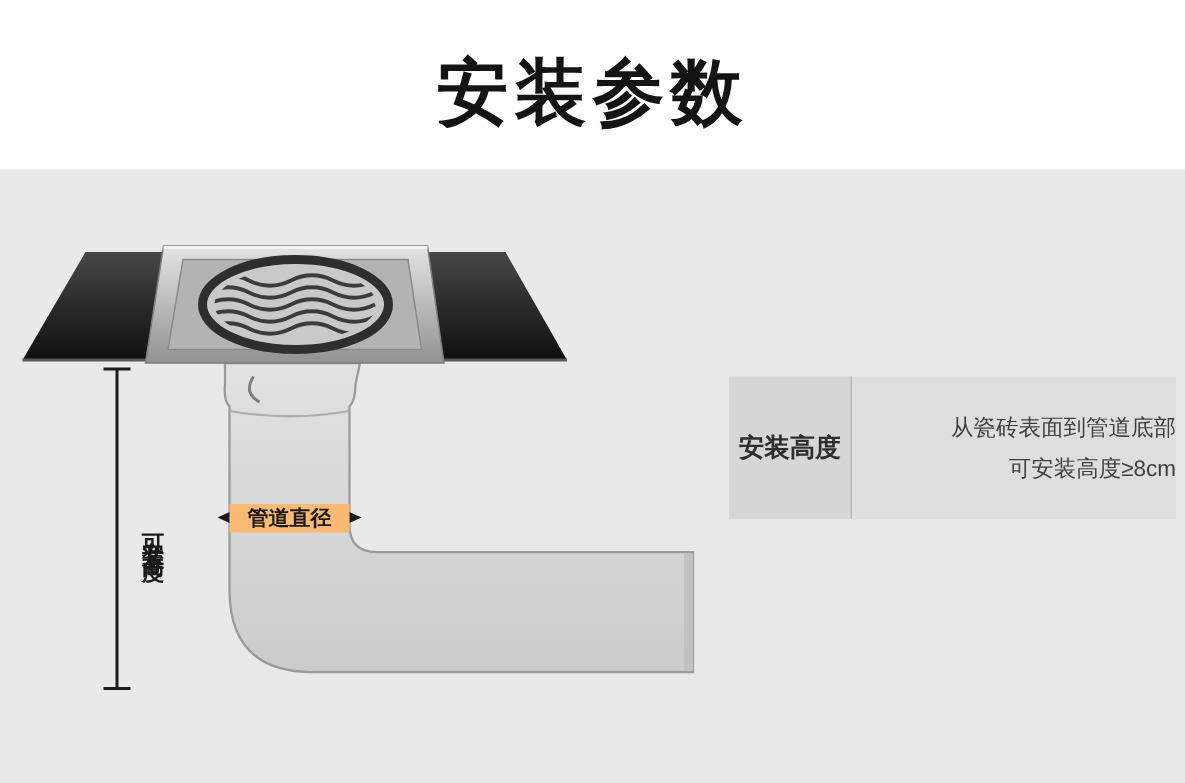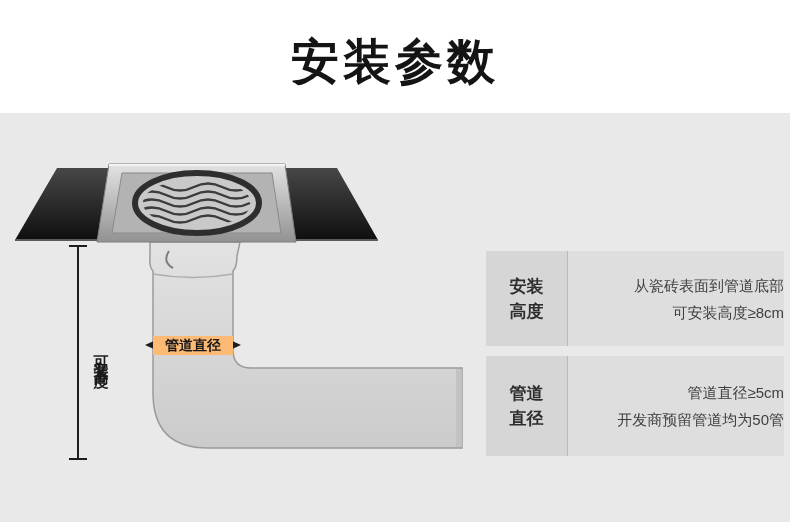--- a/index.html
+++ b/index.html
@@ -30,21 +30,21 @@
     background:#fdba74; text-align:center; line-height:19px;
     font-size:14px; font-weight:bold; color:#1a1a1a;
   }
   .spec-box {
     position:absolute; left:486px; width:298px;
     background:#dedede; display:flex; align-items:stretch;
   }
   .spec-box-1 { top:251px; height:95px; }
   .spec-box-2 { top:356px; height:100px; }
   .spec-label {
-    width:82px; display:flex; flex-direction:column;
+    width:82px; display:flex; flex-direction:row;
     align-items:center; justify-content:center;
     border-right:1px solid #b9b9b9; background:#d6d6d6;
     font-size:17px; font-weight:bold; color:#2e2e2e; line-height:25px;
   }
   .spec-text {
     flex:1; display:flex; flex-direction:column; justify-content:center;
     padding-left:16px; font-size:15px; color:#3f3f3f; line-height:27px;align-items:flex-end;
   }
 </style>
 </head>
@@ -117,24 +117,14 @@
     <div class="spec-label">
       <span>安装</span>
       <span>高度</span>
     </div>
     <div class="spec-text">
       <div>从瓷砖表面到管道底部</div>
       <div>可安装高度≥8cm</div>
     </div>
   </div>
 
-  <div class="spec-box spec-box-2">
-    <div class="spec-label">
-      <span>管道</span>
-      <span>直径</span>
-    </div>
-    <div class="spec-text">
-      <div>管道直径≥5cm</div>
-      <div>开发商预留管道均为50管</div>
-    </div>
-  </div>
 
 </div>
 
 </body></html>

